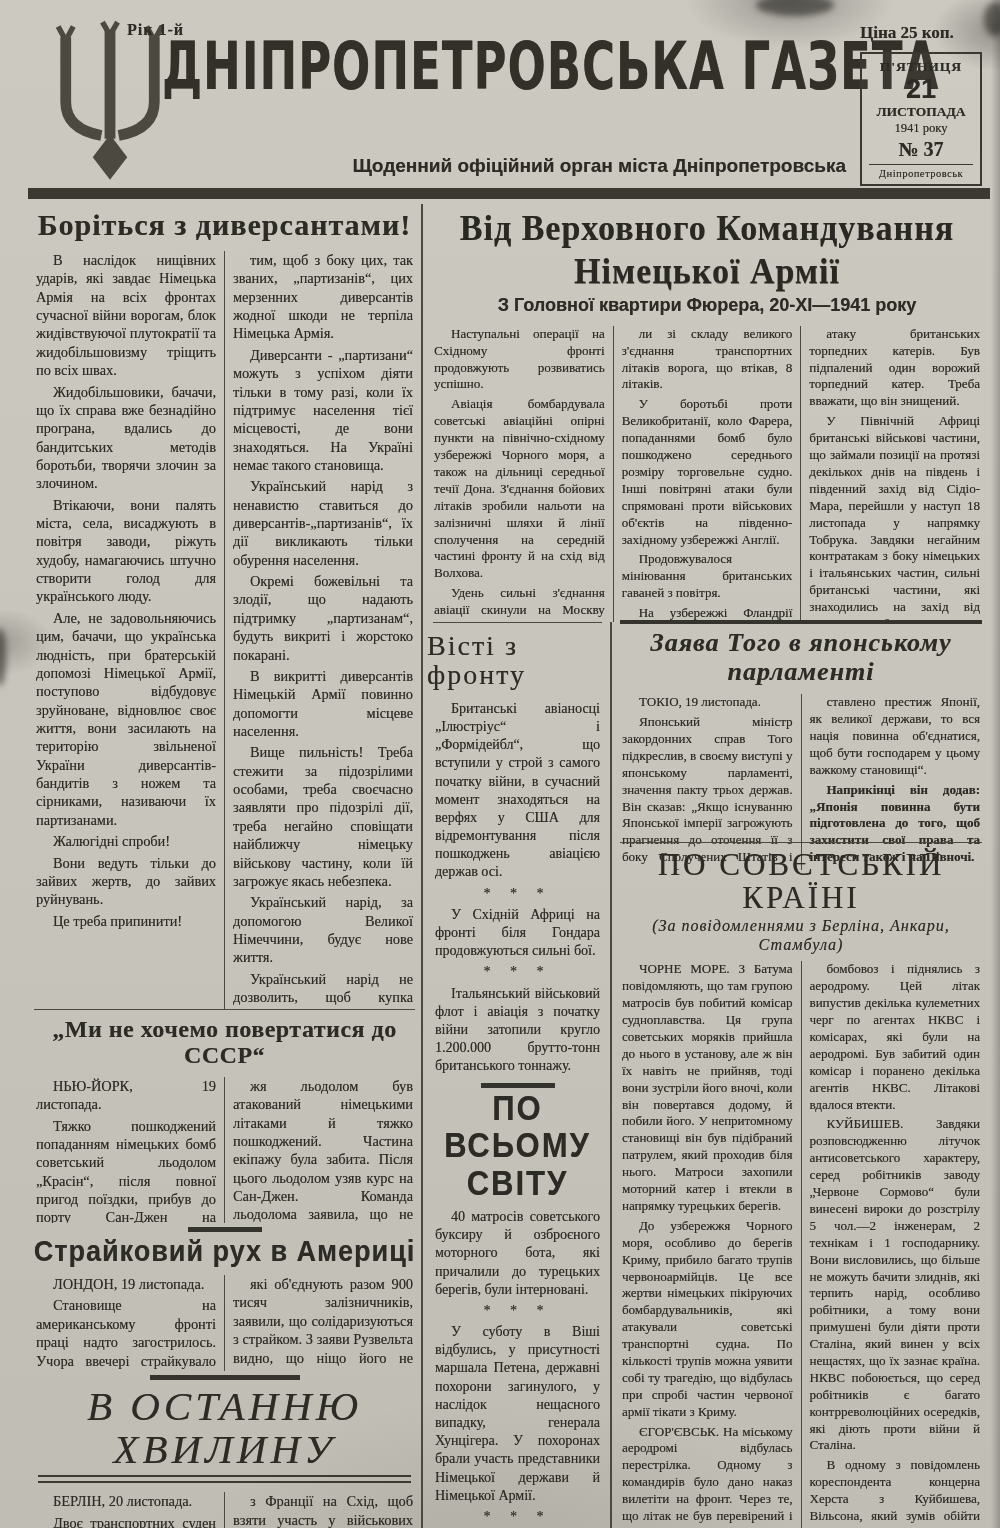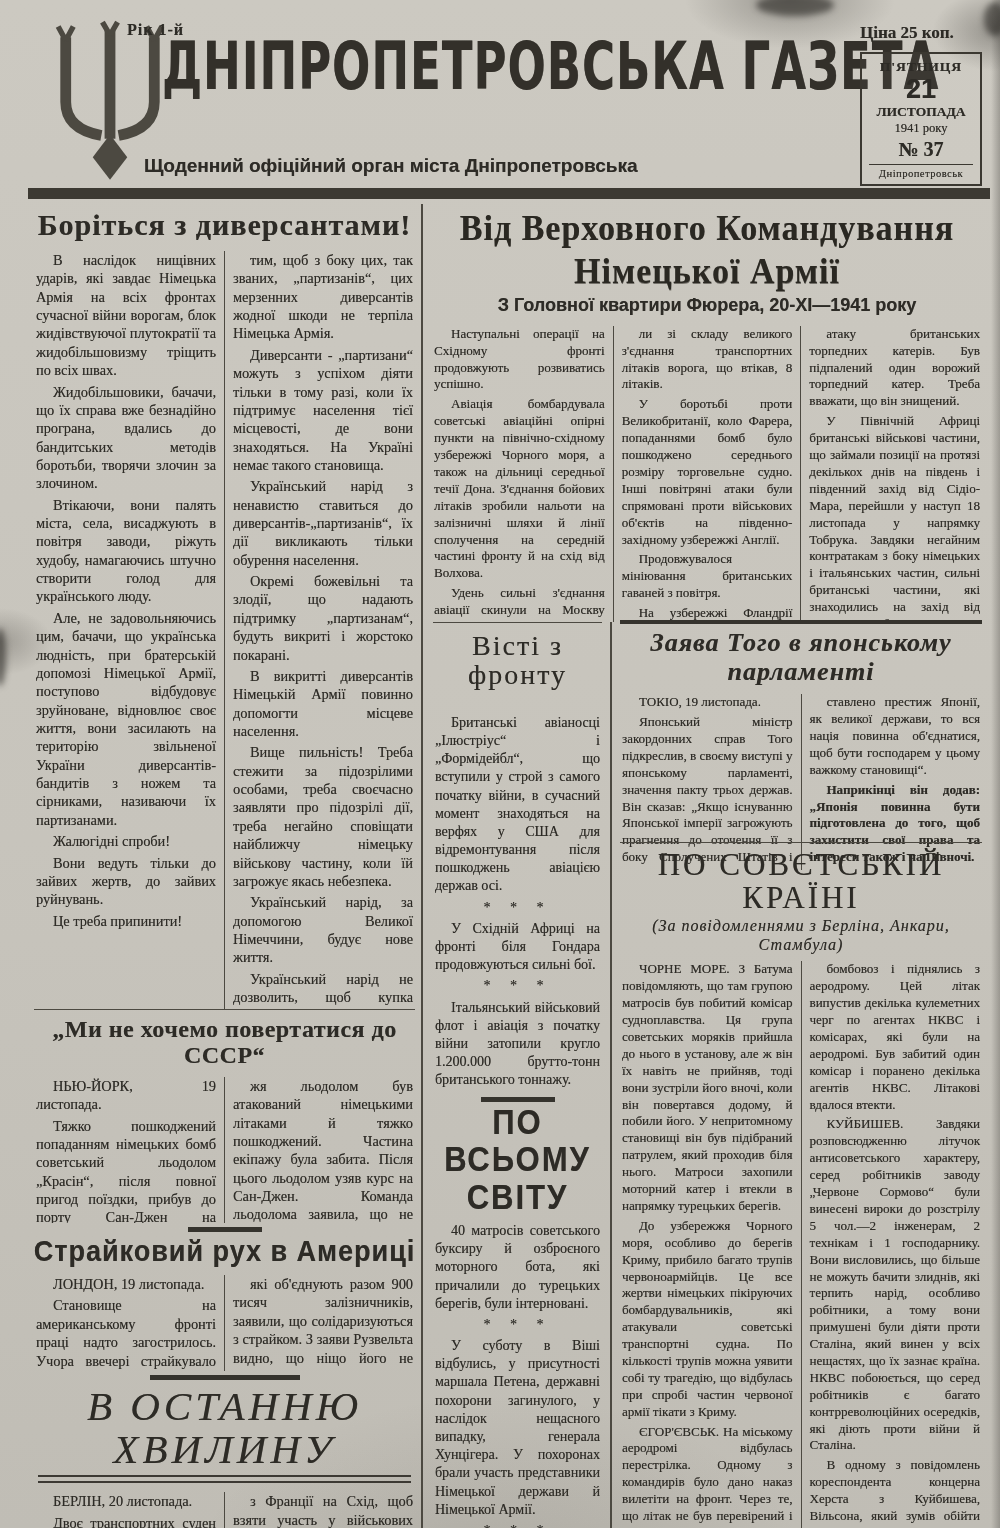--- a/index.html
+++ b/index.html
@@ -15,21 +15,21 @@
   .edge-right{position:absolute;right:0;top:0;width:9px;height:100%;
     background:linear-gradient(90deg,transparent,rgba(40,38,34,.28));}
   .blob{position:absolute;background:rgba(30,28,24,.55);border-radius:50%;filter:blur(3px);}
   
   .masthead{position:absolute;left:0;top:0;width:100%;height:190px;}
   .emblem{position:absolute;left:34px;top:20px;width:152px;height:162px;opacity:.88;}
   .yearlbl{position:absolute;left:127px;top:22px;font:700 16px/1 "Liberation Serif",serif;letter-spacing:1px;}
   .gtitle{position:absolute;left:162px;top:46px;width:690px;text-align:center;}
   .gtitle span{display:inline-block;font:700 45px/1 "DejaVu Sans",sans-serif;letter-spacing:1px;
     color:#33302a;transform:scale(1,1.45);transform-origin:50% 60%;white-space:nowrap;}
-  .gsub{position:absolute;left:144px;top:156px;width:690px;text-align:left;
+  .gsub{position:absolute;left:156px;top:156px;width:690px;text-align:right;
     font:700 19px/1.1 "Liberation Sans",sans-serif;}
   .price{position:absolute;left:860px;top:24px;width:130px;font:700 17px/1 "Liberation Serif",serif;}
   .issuebox{position:absolute;left:860px;top:52px;width:112px;border:2.5px solid #3b3831;
     text-align:center;padding:5px 3px 3px;background:rgba(255,255,255,.04);}
   .ib-weekday{font:700 13.5px/1.25 "Liberation Serif",serif;letter-spacing:1px;}
   .ib-day{font:700 27px/1.0 "Liberation Sans",sans-serif;}
   .ib-month{font:700 13.5px/1.3 "Liberation Serif",serif;}
   .ib-year{font:400 12.5px/1.3 "Liberation Serif",serif;}
   .ib-num{font:700 20px/1.2 "Liberation Serif",serif;}
   .ib-div{border-top:1.5px solid #3b3831;margin:3px 4px 2px;}
@@ -49,21 +49,21 @@
   .col p{margin:0 0 3px;text-indent:17px;}
   .col p.stars, .list p.stars{text-indent:0;text-align:center;letter-spacing:8px;margin:2px 0 3px;}
   .col p.bold{font-weight:700;}
   .list{padding:0 8px;text-align:justify;font-size:14px;line-height:1.3;overflow:hidden;}
   .list p{margin:0 0 3px;text-indent:16px;}
   
   .h-a{font:700 30px/1.1 "Liberation Serif",serif;text-align:center;letter-spacing:1px;margin:4px 0 10px;}
   .h-okw{font:700 34px/1.18 "Liberation Serif",serif;text-align:center;letter-spacing:1px;
     transform:scaleY(1.08);margin:2px 0 0;color:#2a2822;}
   .sub-okw{font:700 18px/1.2 "Liberation Sans",sans-serif;text-align:center;margin:5px 0 9px;}
-  .h-visti{font:400 28px/1.05 "Liberation Serif",serif;text-align:center;letter-spacing:2px;margin:8px 0 24px;}
+  .h-visti{font:400 28px/1.05 "Liberation Serif",serif;letter-spacing:2px;margin:8px 0 10px;}
   .h-svit{font:700 31px/1.08 "Liberation Sans",sans-serif;text-align:center;letter-spacing:2px;
     transform:scaleY(1.12);margin:8px 0 12px;}
   .h-tojo{font:italic 700 26px/1.1 "Liberation Serif",serif;text-align:center;letter-spacing:1px;margin:5px 0 8px;}
   .h-sovet{font:400 31px/1.05 "Liberation Serif",serif;text-align:center;letter-spacing:3px;margin:6px 0 2px;}
   .sub-sovet{font:italic 400 16px/1.2 "Liberation Serif",serif;text-align:center;letter-spacing:1px;margin:0 0 7px;}
   .h-sssr{font:700 24px/1.1 "Liberation Serif",serif;text-align:center;letter-spacing:.5px;margin:6px 0 8px;}
   .h-strike{font:700 27px/1.05 "Liberation Sans",sans-serif;text-align:center;letter-spacing:1px;
     transform:scaleY(1.08);margin:4px 0 10px;}
   .h-last{font:italic 400 41px/1.05 "Liberation Serif",serif;text-align:center;letter-spacing:4px;margin:4px 0 4px;}
   

